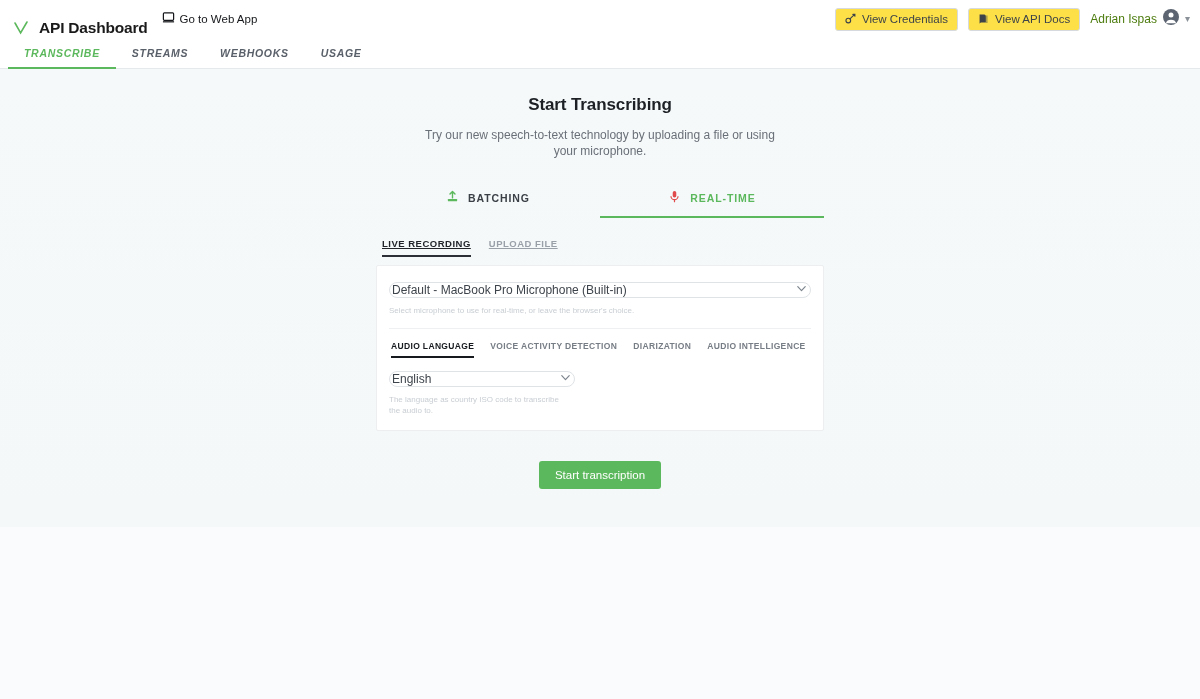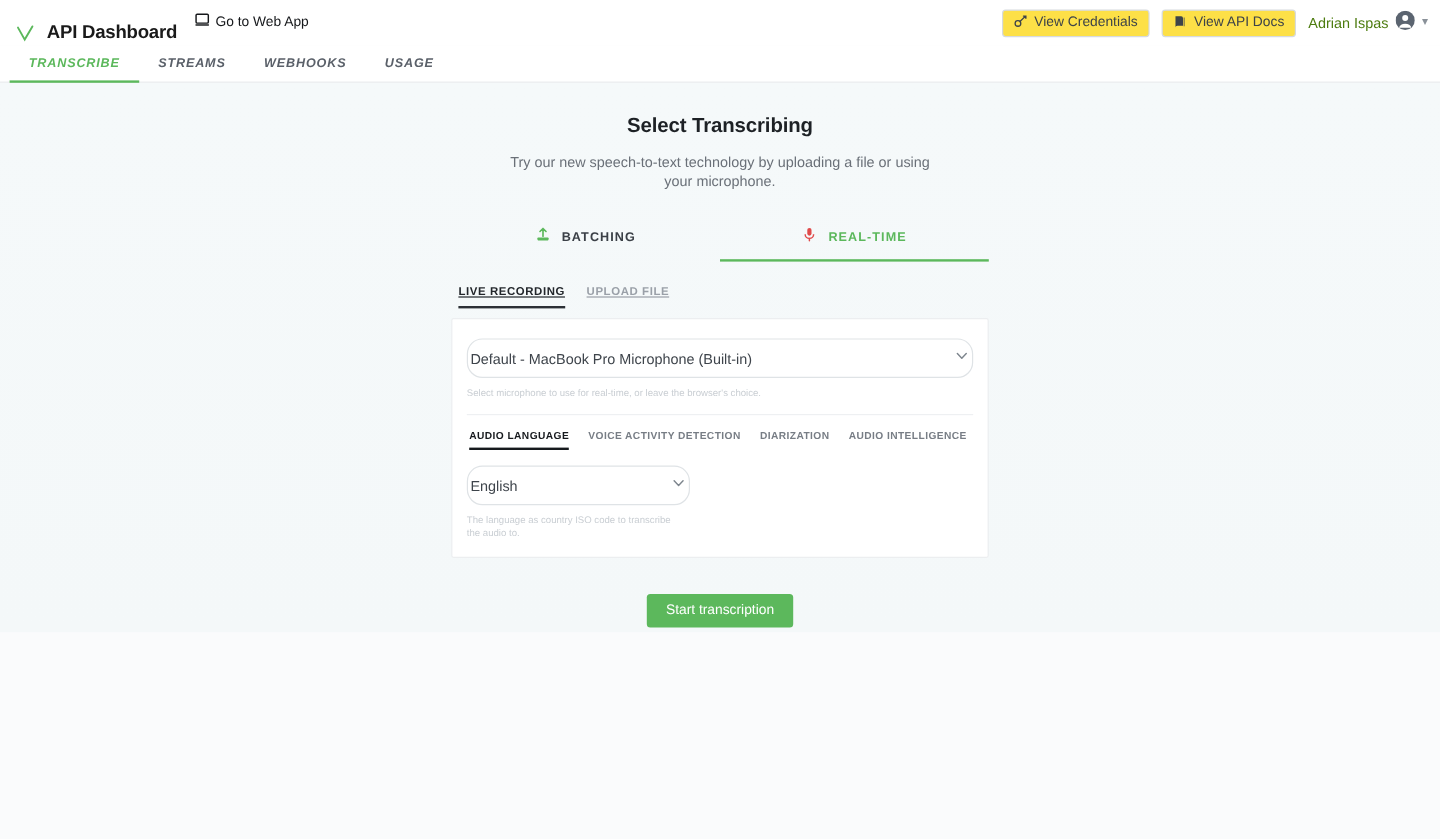--- a/index.html
+++ b/index.html
@@ -110,21 +110,21 @@
   .subtab.active { color: #22262b; border-bottom-color: #2c3036; }
 
   .card {
     margin-top: 8px; background: #fff;
     border: 1px solid #eceef0;
     border-radius: 2px;
     padding: 16px 12px 14px;
   }
   .select-box {
     display: flex; align-items: center;
-    height: 33px; border: 1px solid #dfe3e6; border-radius: 13px;
+    height: 16px; border: 1px solid #dfe3e6; border-radius: 13px;
     background: #fff; padding: 0 2px; cursor: pointer;
   }
   .select-value { font-size: 12px; color: #3e444b; flex: 1; }
   .select-chevron { color: #7d858d; }
   .help-text {
     margin-top: 7px; font-size: 8px; color: #c9ced3;
     line-height: 11px;
   }
   .divider { height: 1px; background: #eef0f2; margin: 12px 0 0; }
 
@@ -218,21 +218,21 @@
   <div class="navtab">
     <span>WEBHOOKS</span>
   </div>
   <div class="navtab">
     <span>USAGE</span>
   </div>
 </div>
 
 <div class="content-area">
 
-  <div class="page-title">Select Transcribing</div>
+  <div class="page-title">Start Transcribing</div>
   <div class="page-sub">Try our new speech-to-text technology by uploading a file or using your microphone.</div>
 
   <div class="mode-tabs">
     <div class="mode-tab">
       <span>
         <svg width="13" height="13" viewBox="0 0 14 14">
           <path d="M7 1.5 L7 8.5 M4.3 4.2 L7 1.5 L9.7 4.2" fill="none" stroke="#5cb85c" stroke-width="1.5" stroke-linecap="round" stroke-linejoin="round"></path>
           <rect x="2" y="9.6" width="10" height="2.6" rx="0.7" fill="#5cb85c"></rect>
         </svg>
       </span>

